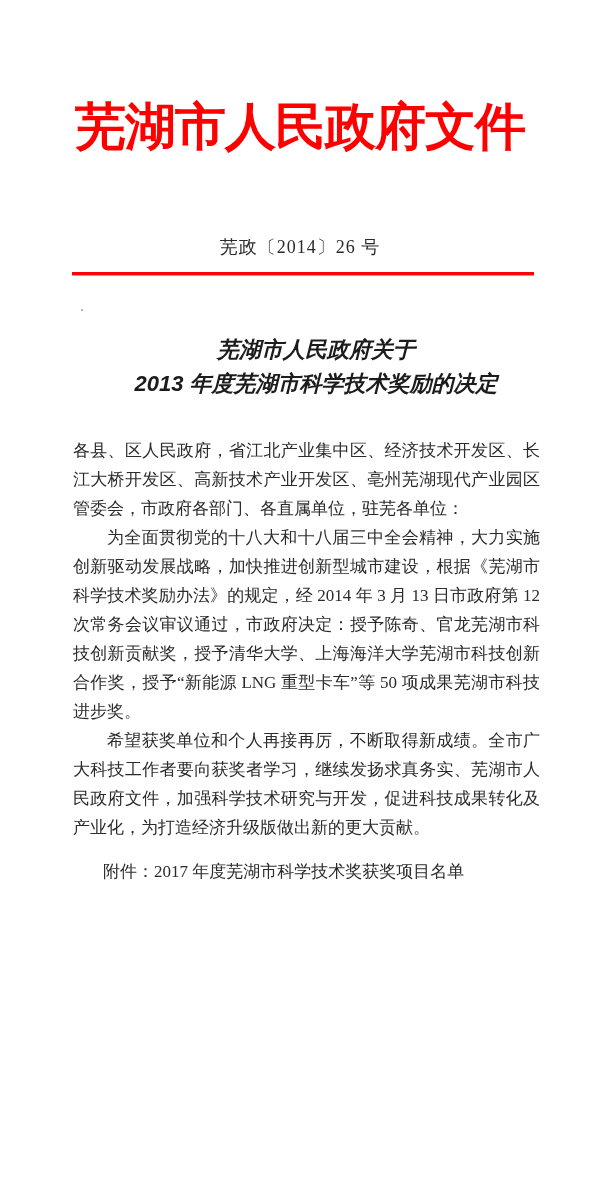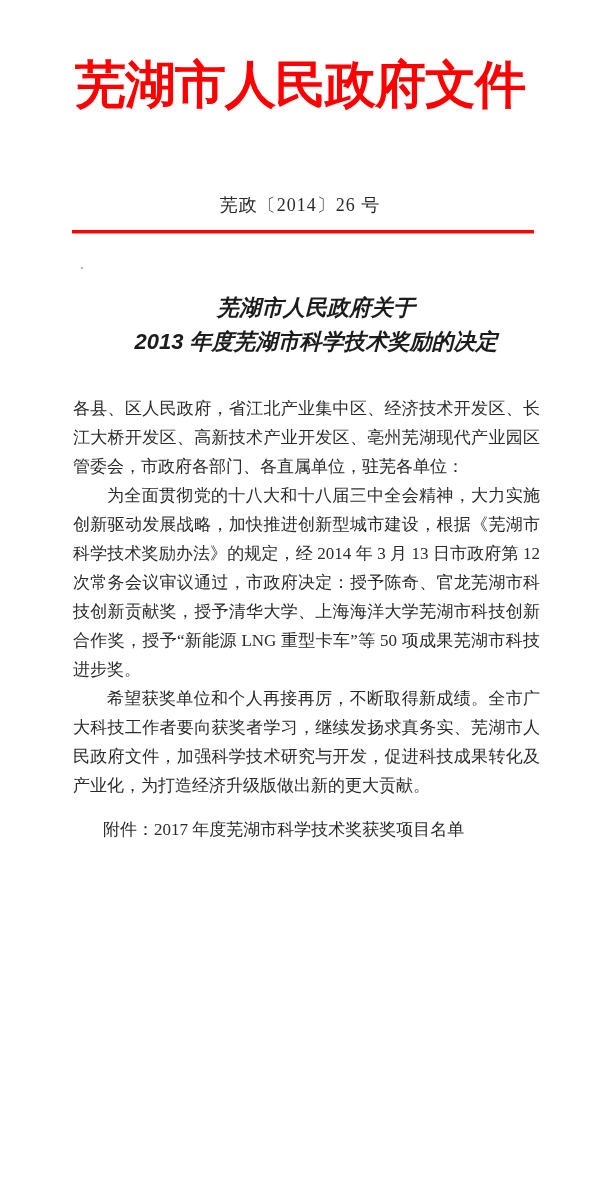--- a/index.html
+++ b/index.html
@@ -9,20 +9,21 @@
   }
   * { margin: 0; padding: 0; box-sizing: border-box; }
   html, body { background: #ffffff; }
   .page {
     position: relative;
     width: 600px;
     height: 964px;
     background: #ffffff;
     overflow: hidden;
     font-family: "Liberation Serif", serif;
+    margin-top: 42px;
   }
   .header-title {
     position: absolute;
     top: 52px;
     left: 0;
     width: 100%;
     text-align: center;
     font-family: "Liberation Sans", sans-serif;
     font-weight: bold;
     font-size: 51px;

